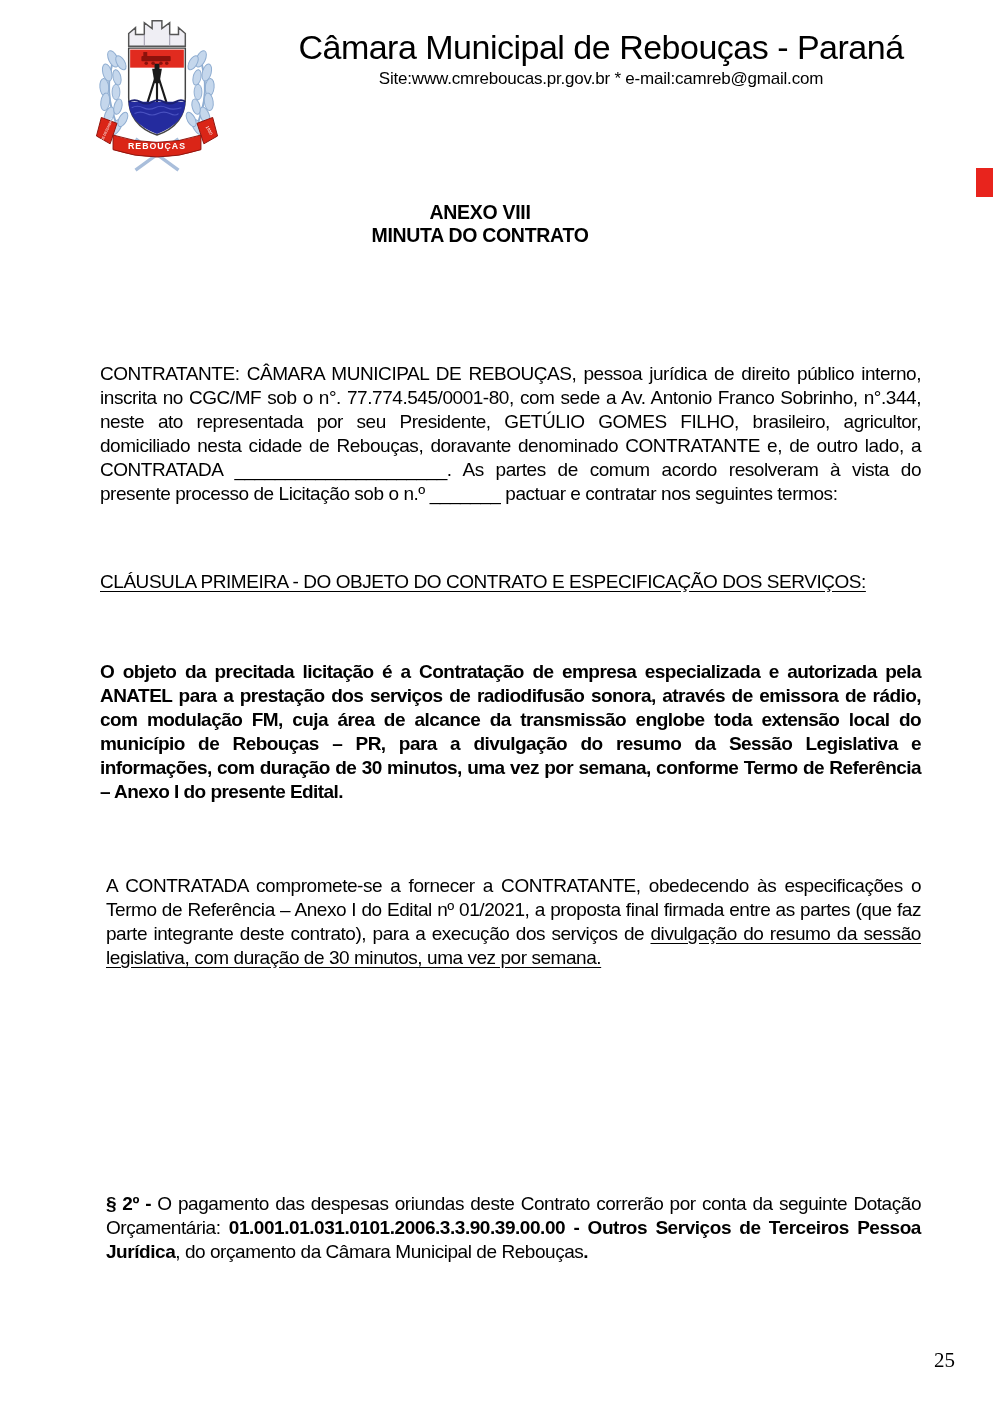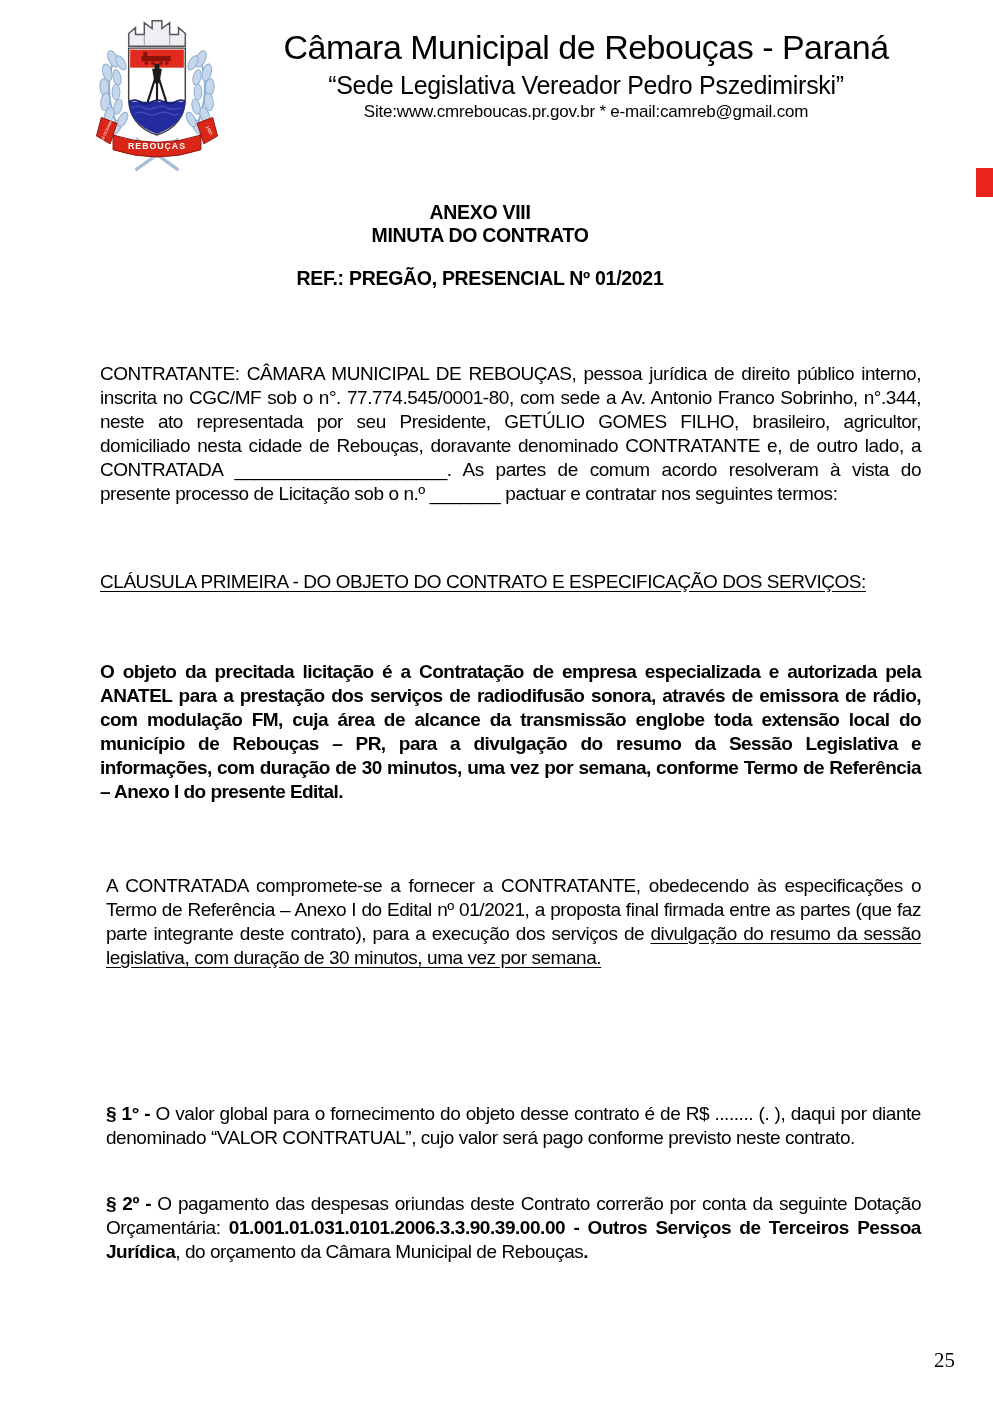--- a/index.html
+++ b/index.html
@@ -3,21 +3,21 @@
 <meta charset="utf-8">
 <style>
   html,body { margin:0; padding:0; background:#ffffff; }
   .page {
     position:relative; width:993px; height:1403px; background:#ffffff;
     font-family:"Liberation Sans", sans-serif; color:#000; overflow:hidden;
   }
 
   
   .crest { position:absolute; left:82px; top:12px; width:150px; height:166px; }
-  .head-text { position:absolute; left:226px; top:26px; width:720px; text-align:center; }
+  .head-text { position:absolute; left:241px; top:26px; width:720px; text-align:center; }
   .h-title { font-size:34px; line-height:42px; letter-spacing:-0.5px; white-space:nowrap; }
   .h-sub   { font-size:25px; line-height:32px; letter-spacing:-0.3px; margin-top:1px; white-space:nowrap; }
   .h-line  { font-size:17px; line-height:21.5px; letter-spacing:-0.2px; white-space:nowrap; }
 
   .red-marker { position:absolute; right:0; top:168px; width:17px; height:29px; background:#e8241d; }
 
   
   .doc-title { position:absolute; left:40px; width:880px; text-align:center;
                font-size:19.5px; font-weight:bold; letter-spacing:-0.3px; }
 
@@ -99,37 +99,34 @@
       <path d="M132,108 L116,114 L123,135 L137,127 Z" fill="#da2517" stroke="#8c120c" stroke-width="1"></path>
       <path d="M30,126 Q75,141 120,126 L120,141 Q75,156 30,141 Z" fill="#da2517" stroke="#8c120c" stroke-width="1"></path>
       <text x="24" y="123" font-size="3.4" fill="#ffffff" text-anchor="middle" transform="rotate(-65 24 123)">21 DE DEZEMBRO</text>
       <text x="127" y="122" font-size="4.5" fill="#ffffff" text-anchor="middle" transform="rotate(62 127 122)">1930</text>
       <text x="75" y="140" font-size="9" font-weight="bold" fill="#ffffff" text-anchor="middle" letter-spacing="1">REBOUÇAS</text>
     </g>
   </svg>
 
   <div class="head-text">
     <div class="h-title">Câmara Municipal de Rebouças - Paraná</div>
-    <div class="h-sub">“Sede Legislativa Vereador Pedro Pszedimirski”</div>
     <div class="h-line">Site:www.cmreboucas.pr.gov.br    *    e-mail:camreb@gmail.com</div>
   </div>
 
   <div class="red-marker"></div>
 
   <div class="doc-title" style="top:201px;">ANEXO VIII</div>
   <div class="doc-title" style="top:224px;">MINUTA DO CONTRATO</div>
-  <div class="doc-title" style="top:267px;">REF.: PREGÃO, PRESENCIAL Nº 01/2021</div>
 
   <p class="bodytxt" style="top:362px; left:100px; width:821px;">CONTRATANTE: CÂMARA MUNICIPAL DE REBOUÇAS, pessoa jurídica de direito público interno, inscrita no CGC/MF sob o n°. 77.774.545/0001-80, com sede a Av. Antonio Franco Sobrinho, n°.344, neste ato representada por seu Presidente, GETÚLIO GOMES FILHO, brasileiro, agricultor, domiciliado nesta cidade de Rebouças, doravante denominado CONTRATANTE e, de outro lado, a CONTRATADA _____________________. As partes de comum acordo resolveram à vista do presente processo de Licitação sob o n.º _______ pactuar e contratar nos seguintes termos:</p>
 
   <p class="bodytxt u-all" style="top:570px; left:100px; width:821px;">CLÁUSULA PRIMEIRA - DO OBJETO DO CONTRATO E ESPECIFICAÇÃO DOS SERVIÇOS:</p>
 
   <p class="bodytxt b-all" style="top:660px; left:100px; width:821px; letter-spacing:-0.55px;">O objeto da precitada licitação é a Contratação de empresa especializada e autorizada pela ANATEL para a prestação dos serviços de radiodifusão sonora, através de emissora de rádio, com modulação FM, cuja área de alcance da transmissão englobe toda extensão local do município de Rebouças – PR, para a divulgação do resumo da Sessão Legislativa e informações, com duração de 30 minutos, uma vez por semana, conforme Termo de Referência – Anexo I do presente Edital.</p>
 
   <p class="bodytxt" style="top:874px; left:106px; width:815px;"><span>A CONTRATADA compromete-se a fornecer a CONTRATANTE, obedecendo às especificações o Termo de Referência – Anexo I do Edital nº 01/2021, a proposta final firmada entre as partes (que faz parte integrante deste contrato), para a execução dos serviços de </span><span style="text-decoration: underline; text-underline-offset: 3px;">divulgação do resumo da sessão legislativa, com duração de 30 minutos, uma vez por semana.</span></p>
 
 
-  <p class="bodytxt" style="top:1102px; left:106px; width:815px;"><span style="font-weight: bold;">§ 1° - </span><span>O valor global para o fornecimento do objeto desse contrato é de R$ ........ (.   ),  daqui por diante denominado “VALOR CONTRATUAL”, cujo valor será pago conforme previsto neste contrato.</span></p>
 
   <p class="bodytxt" style="top:1192px; left:106px; width:815px;"><span style="font-weight: bold;">§ 2º - </span><span>O pagamento das despesas oriundas deste Contrato correrão por conta da seguinte Dotação Orçamentária: </span><span style="font-weight: bold;">01.001.01.031.0101.2006.3.3.90.39.00.00 - Outros Serviços de Terceiros Pessoa Jurídica</span><span>, do orçamento da Câmara Municipal de Rebouças</span><span style="font-weight: bold;">.</span></p>
 
   <div class="page-number">25</div>
 </div>
 
 </body></html>

